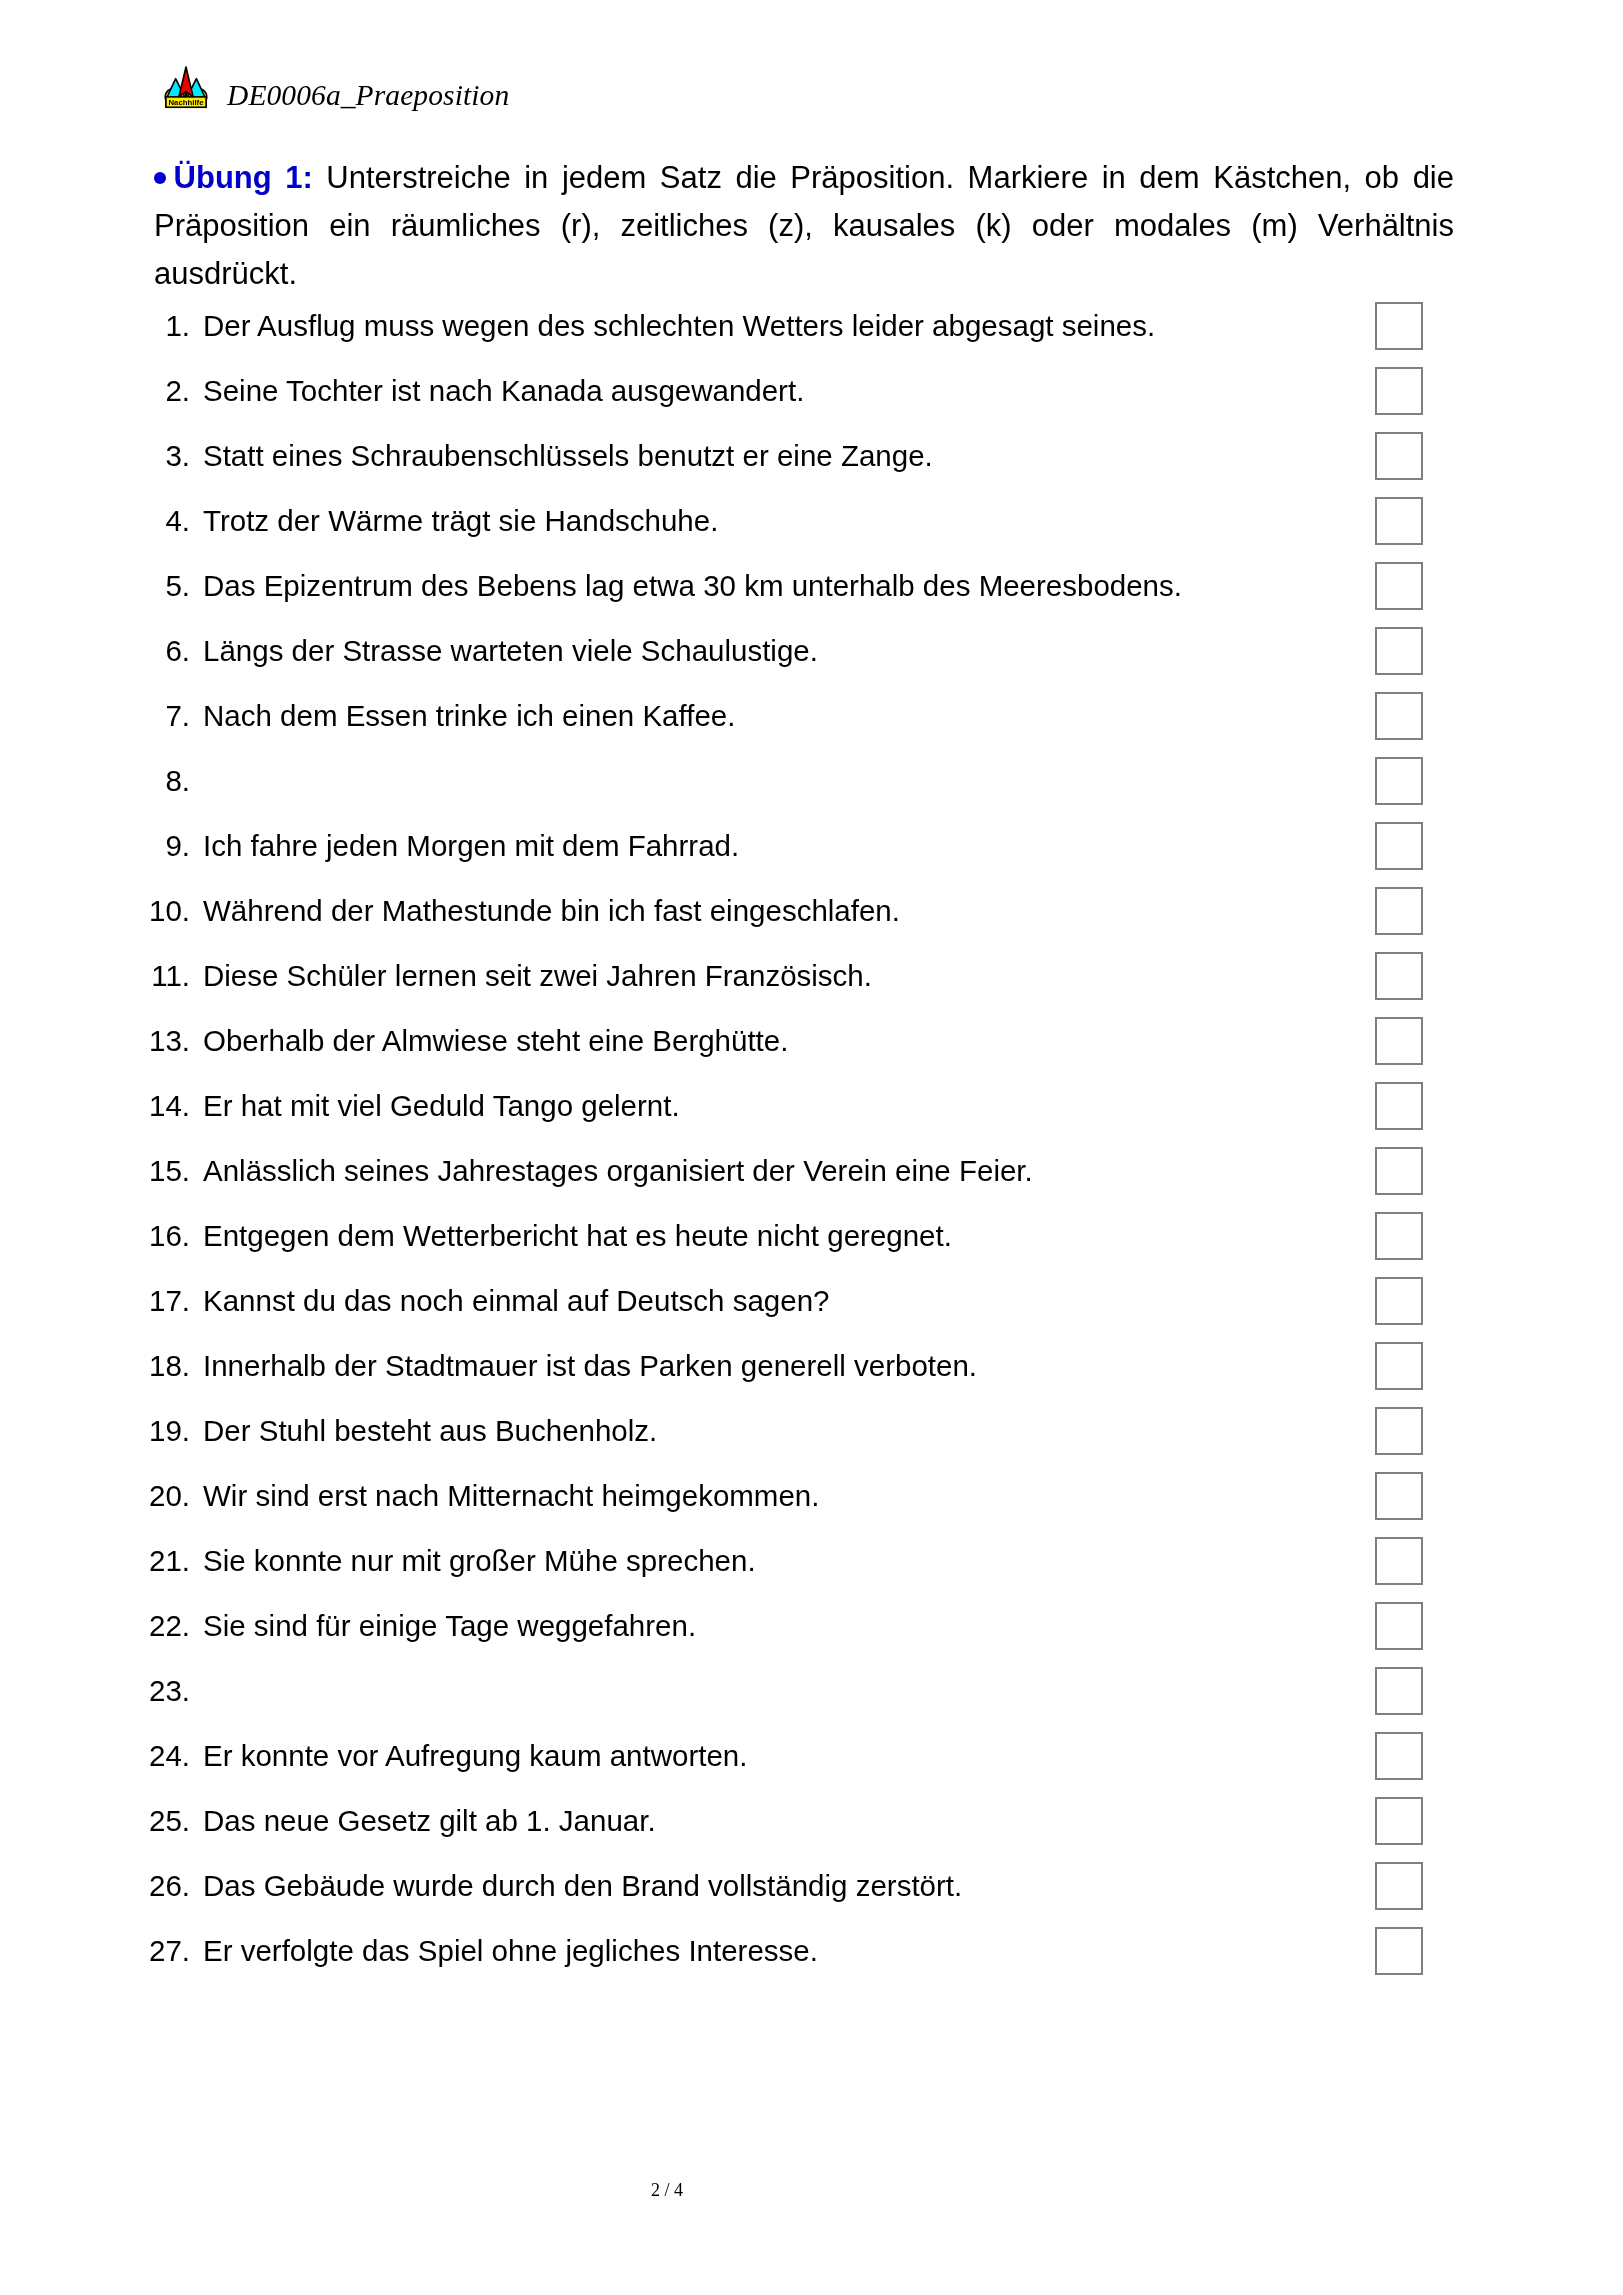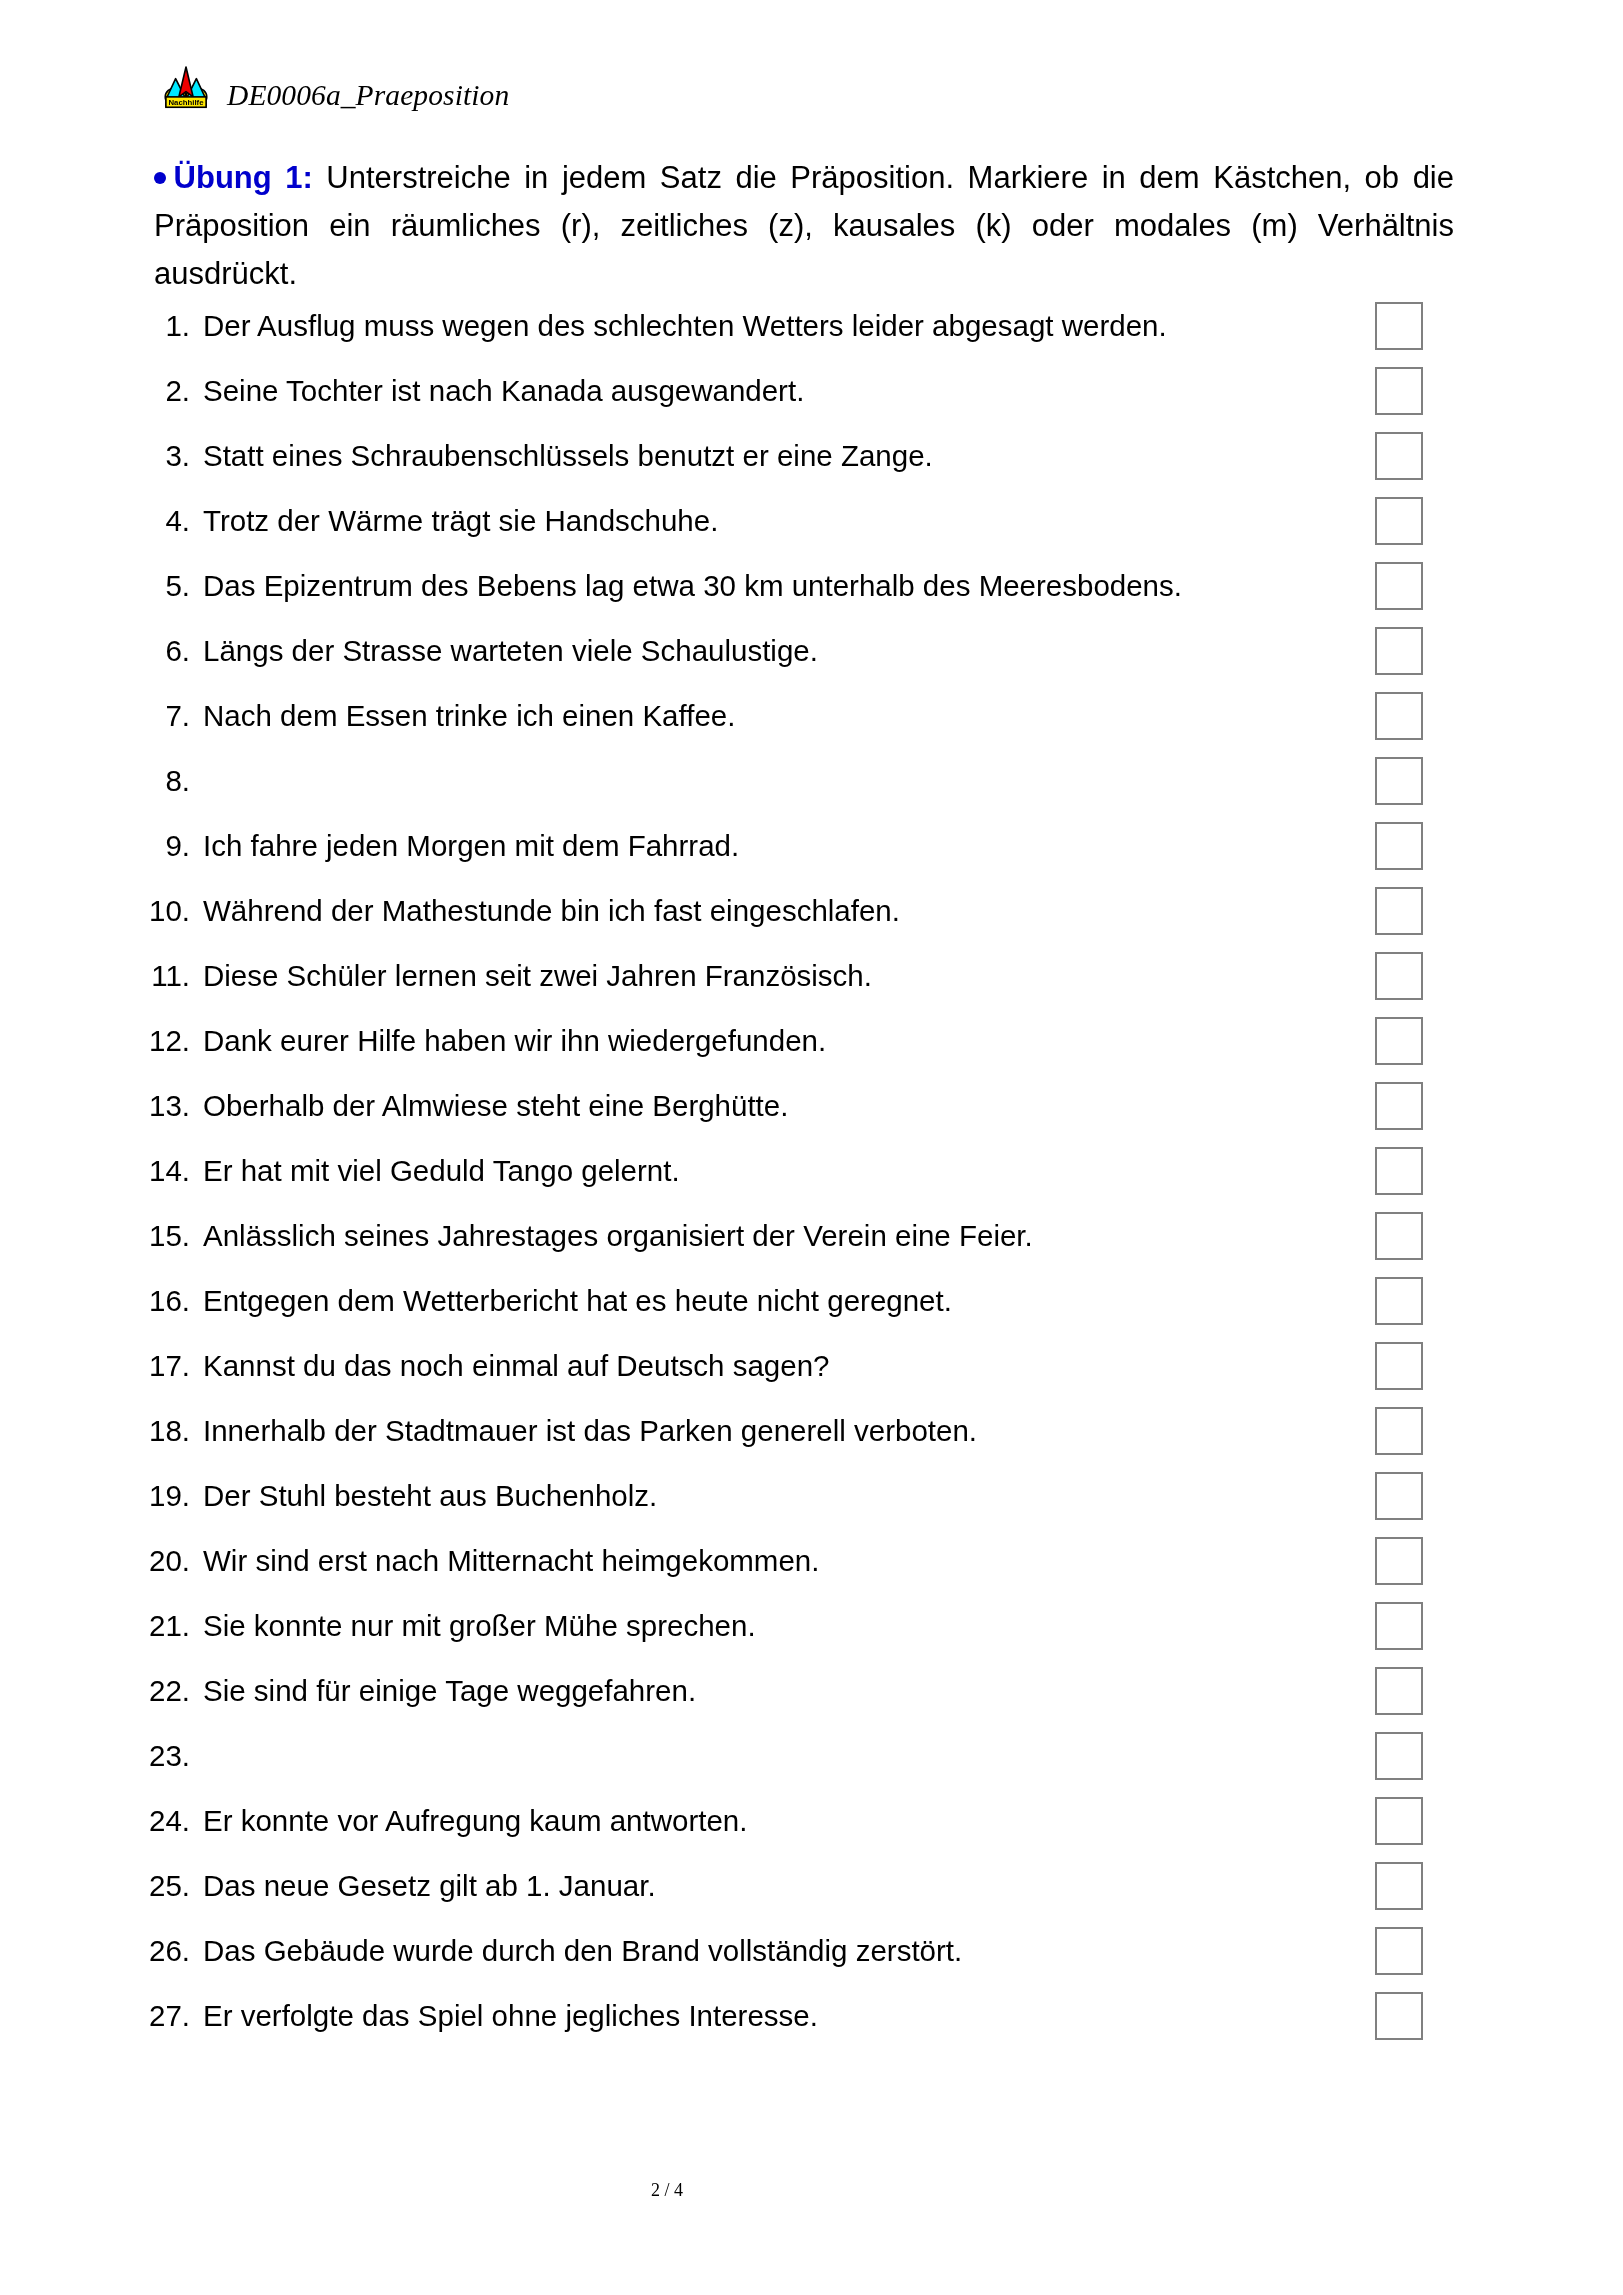--- a/index.html
+++ b/index.html
@@ -156,21 +156,21 @@
     <span class="doc-title">DE0006a_Praeposition</span>
   </div>
 
   <div class="instruction">
     <span class="bullet"></span><span class="ex-label">Übung 1:</span><span class="body-text"> Unterstreiche in jedem Satz die Präposition. Markiere in dem Kästchen, ob die Präposition ein räumliches (r), zeitliches (z), kausales (k) oder modales (m) Verhältnis ausdrückt.</span>
   </div>
 
   <div class="task-list">
       <div class="task-row">
         <div class="task-num">1.</div>
-        <div class="task-text">Der Ausflug muss wegen des schlechten Wetters leider abgesagt werden.</div>
+        <div class="task-text">Der Ausflug muss wegen des schlechten Wetters leider abgesagt seines.</div>
         <div class="task-box"></div>
       </div>
       <div class="task-row">
         <div class="task-num">2.</div>
         <div class="task-text">Seine Tochter ist nach Kanada ausgewandert.</div>
         <div class="task-box"></div>
       </div>
       <div class="task-row">
         <div class="task-num">3.</div>
         <div class="task-text">Statt eines Schraubenschlüssels benutzt er eine Zange.</div>
@@ -209,25 +209,20 @@
         <div class="task-num">10.</div>
         <div class="task-text">Während der Mathestunde bin ich fast eingeschlafen.</div>
         <div class="task-box"></div>
       </div>
       <div class="task-row">
         <div class="task-num">11.</div>
         <div class="task-text">Diese Schüler lernen seit zwei Jahren Französisch.</div>
         <div class="task-box"></div>
       </div>
       <div class="task-row">
-        <div class="task-num">12.</div>
-        <div class="task-text">Dank eurer Hilfe haben wir ihn wiedergefunden.</div>
-        <div class="task-box"></div>
-      </div>
-      <div class="task-row">
         <div class="task-num">13.</div>
         <div class="task-text">Oberhalb der Almwiese steht eine Berghütte.</div>
         <div class="task-box"></div>
       </div>
       <div class="task-row">
         <div class="task-num">14.</div>
         <div class="task-text">Er hat mit viel Geduld Tango gelernt.</div>
         <div class="task-box"></div>
       </div>
       <div class="task-row">

